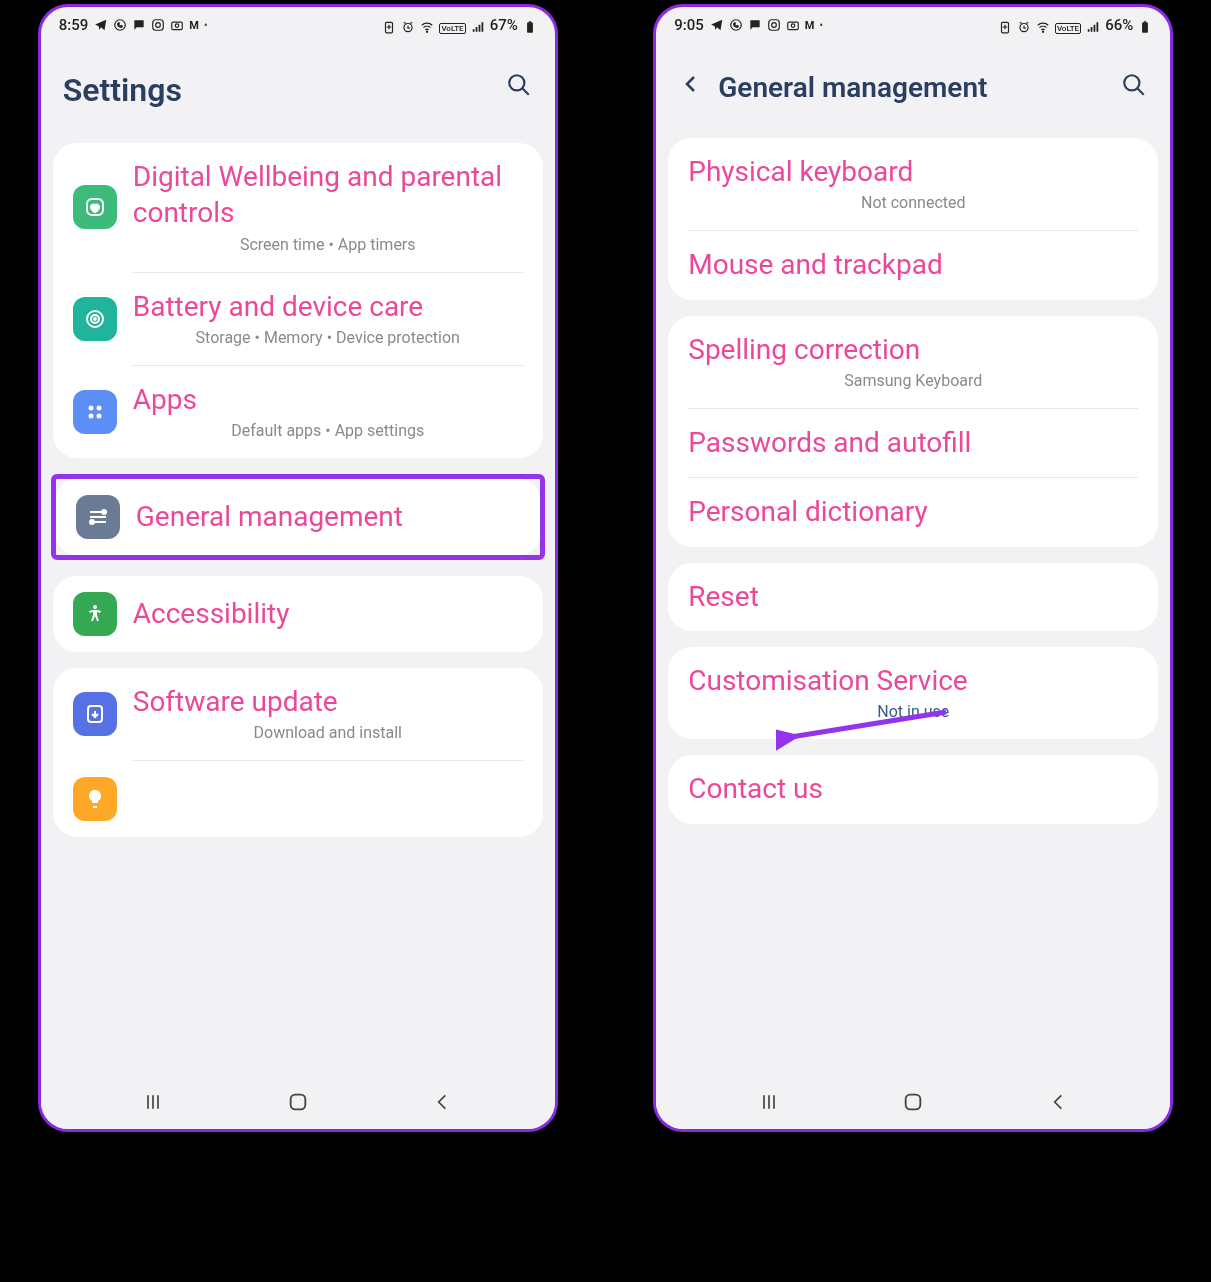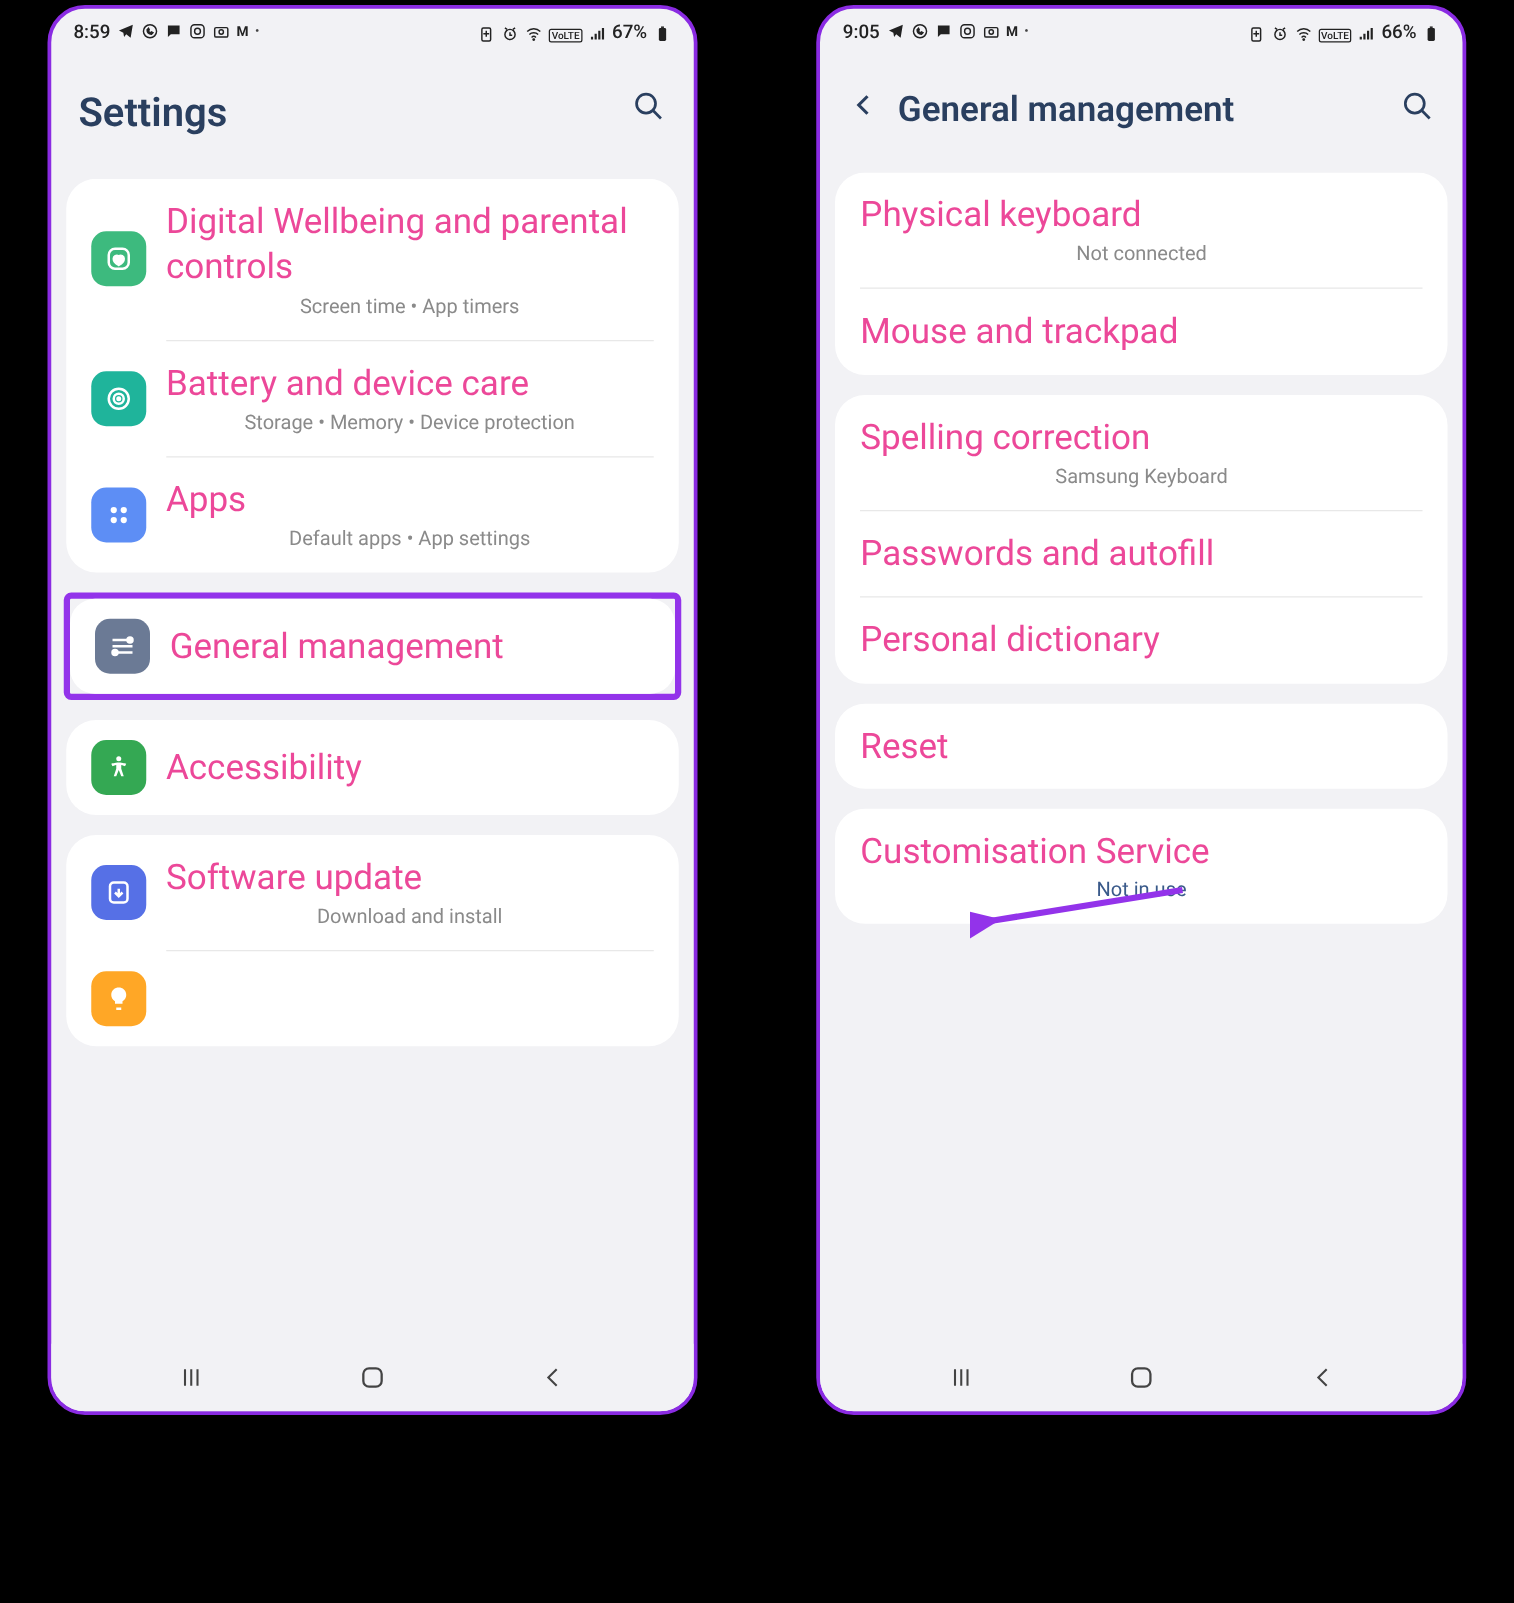--- a/index.html
+++ b/index.html
@@ -444,20 +444,27 @@
 
     <div class="card">
       <div class="row">
         <div class="row-body">
           <div class="row-title">Customisation Service</div>
           <div class="row-sub link">Not in use</div>
         </div>
       </div>
     </div>
 
+    <div class="card">
+      <div class="row">
+        <div class="row-body">
+          <div class="row-title">Contact us</div>
+        </div>
+      </div>
+    </div>
 
   </div>
 
   <svg class="arrow-ann" width="180" height="50" viewBox="0 0 180 50">
     <defs>
       <marker id="arrowhead" markerWidth="12" markerHeight="10" refX="2" refY="5" orient="auto">
         <polygon points="12 0, 0 5, 12 10" fill="#9333ea"></polygon>
       </marker>
     </defs>
     <line x1="170" y1="10" x2="15" y2="35" stroke="#9333ea" stroke-width="5" marker-end="url(#arrowhead)"></line>

